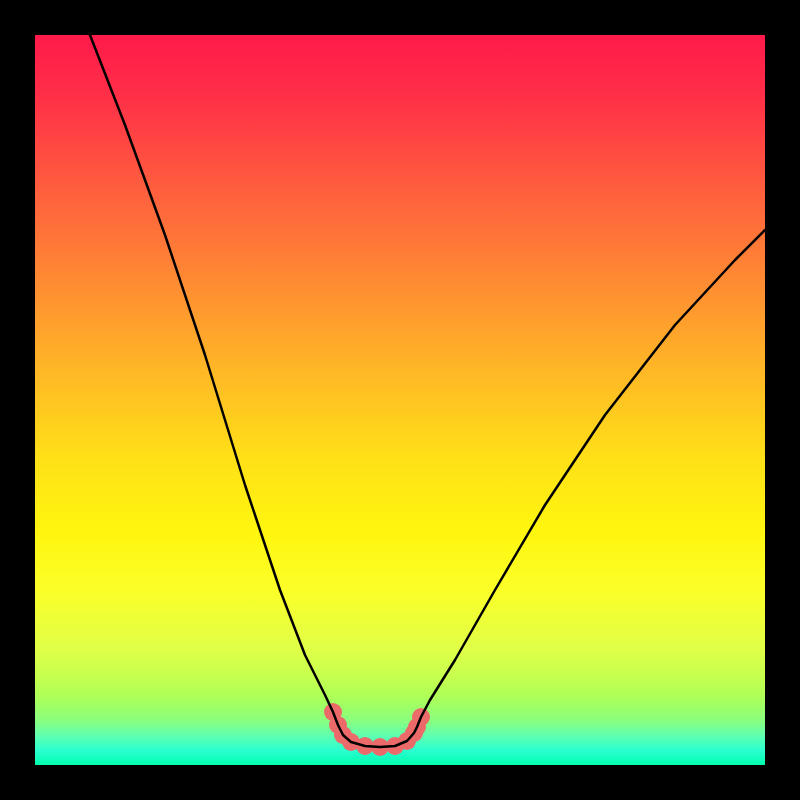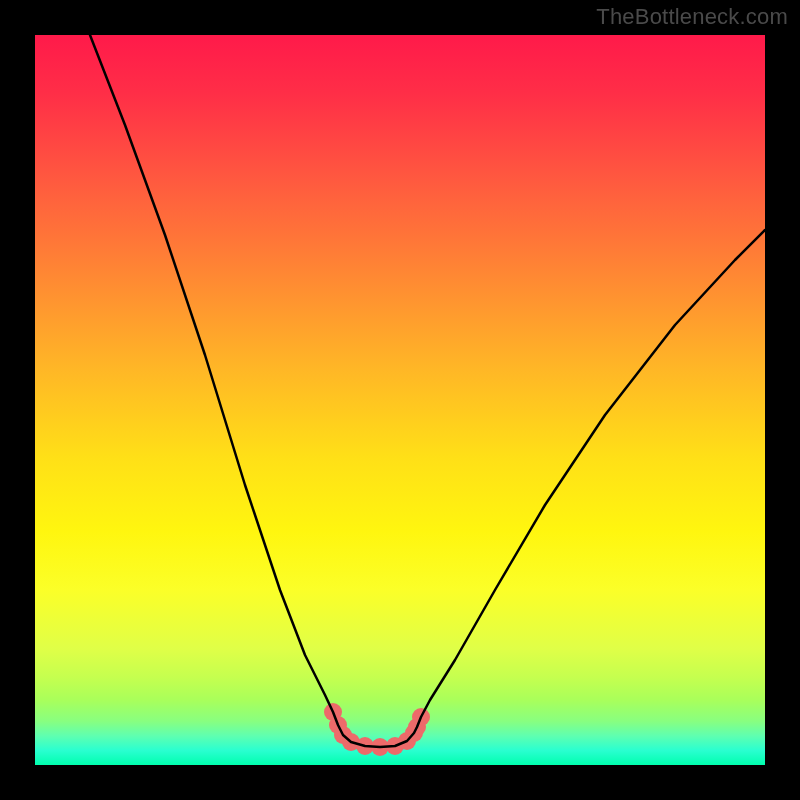--- a/index.html
+++ b/index.html
@@ -67,21 +67,20 @@
     color: #4a4a4a;
     font-weight: 500;
     letter-spacing: 0.2px;
     user-select: none;
   }
 </style>
 </head>
 <body>
 
 <div class="frame">
-  <div class="watermark">TheBottleneck.com</div>
   <div class="plot-area">
     <div class="gradient-bg"></div>
     <svg class="curve-svg" viewBox="0 0 730 730">
       <g id="markers-group">
           <circle cx="298" cy="677" r="9" fill="#ed6a6a"></circle>
           <circle cx="303" cy="690" r="9" fill="#ed6a6a"></circle>
           <circle cx="308" cy="700" r="9" fill="#ed6a6a"></circle>
           <circle cx="316" cy="707" r="9" fill="#ed6a6a"></circle>
           <circle cx="330" cy="711" r="9" fill="#ed6a6a"></circle>
           <circle cx="345" cy="712" r="9" fill="#ed6a6a"></circle>

